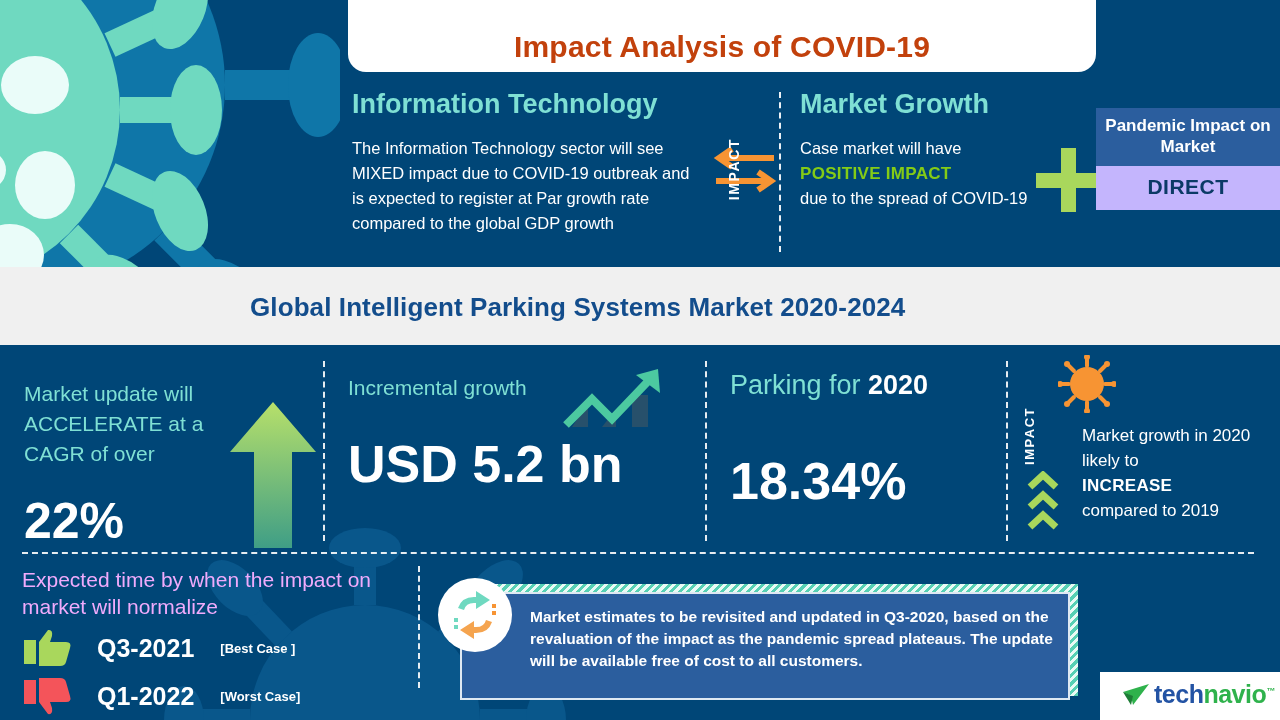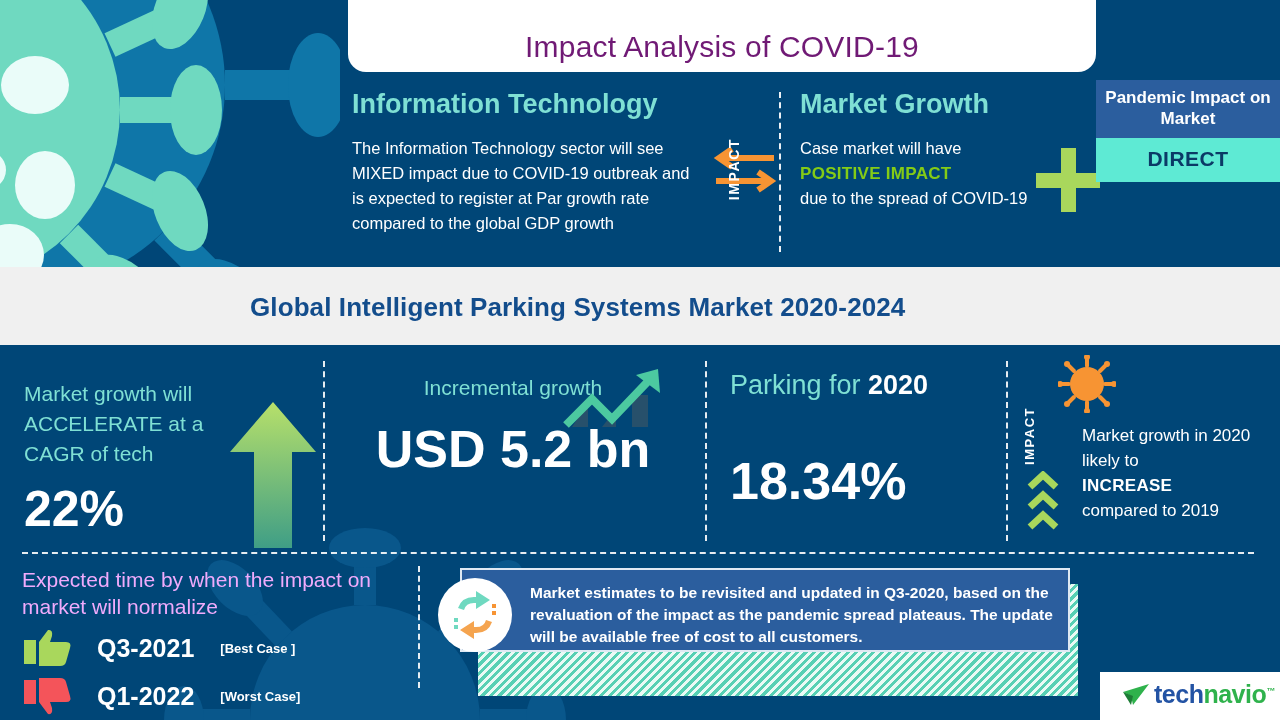--- a/index.html
+++ b/index.html
@@ -13,21 +13,21 @@
   .virus-bg{position:absolute;left:-310px;top:-245px;width:760px;height:660px;}
   .deco-virus{position:absolute;left:150px;top:520px;width:430px;height:330px;opacity:1;}
   
   .title-pill{
     position:absolute;left:348px;top:-30px;width:748px;height:102px;
     background:#ffffff;border-radius:0 0 18px 18px;
     display:flex;align-items:flex-end;justify-content:center;
     box-sizing:border-box;padding-bottom:8px;
   }
   .title-pill span{
-    color:#701a75;font-size:30px;font-weight:normal;letter-spacing:.2px;
+    color:#c2410c;font-size:30px;font-weight:bold;letter-spacing:.2px;
   }
   
   .col-it{position:absolute;left:352px;top:88px;width:350px;}
   .col-mi{position:absolute;left:800px;top:88px;width:230px;}
   .sec-head{
     color:#7fe0d4;font-size:27px;font-weight:bold;line-height:32px;margin-bottom:16px;
     white-space:nowrap;
   }
   .sec-body{color:#ffffff;font-size:16.5px;line-height:25px;}
   .pos-impact{color:#84cc16;font-weight:bold;font-size:17px;letter-spacing:.3px;}
@@ -41,46 +41,46 @@
   .vdash-1{
     position:absolute;left:779px;top:92px;width:0;height:160px;
     border-left:2px dashed #ffffff;opacity:.92;
   }
   
   .plus-sign{position:absolute;left:1036px;top:148px;width:64px;height:64px;}
   .plus-sign i{position:absolute;background:#a9d75c;display:block;}
   .plus-sign i.h{left:0;top:25px;width:64px;height:15px;}
   .plus-sign i.v{left:25px;top:0;width:15px;height:64px;}
   
-  .pan-panel{position:absolute;left:1096px;top:80px;width:184px;}
+  .pan-panel{position:absolute;left:1096px;top:108px;width:184px;}
   .pan-head{
     background:#2b5e9e;color:#ffffff;font-size:17px;font-weight:bold;
     text-align:center;padding:7px 6px 9px;line-height:21px;
   }
   .pan-value{
-    background:#5eead4;color:#0b3a66;font-size:21px;font-weight:bold;
+    background:#c4b5fd;color:#0b3a66;font-size:21px;font-weight:bold;
     text-align:center;padding:9px 6px 11px;letter-spacing:.5px;
   }
   
   .band{
     position:absolute;left:0;top:267px;width:1280px;height:78px;background:#f0f0f0;
   }
   .band-text{
     position:absolute;left:250px;top:292px;
     color:#134d8c;font-size:26px;font-weight:bold;letter-spacing:.1px;
   }
   
   .stats{position:absolute;left:0;top:345px;width:1280px;height:207px;}
   .st-label{color:#7fe0d4;font-size:21px;line-height:30px;font-weight:500;}
   .st-big{color:#ffffff;font-size:52px;font-weight:bold;line-height:56px;}
   .s1{position:absolute;left:24px;top:34px;width:230px;}
-  .s1 .st-big{margin-top:12px;font-size:50px;}
+  .s1 .st-big{margin-top:24px;font-size:50px;}
   .arrow-up{position:absolute;left:228px;top:55px;width:90px;height:148px;}
-  .s2{position:absolute;left:348px;top:28px;width:330px;text-align:center;}
-  .s2 .st-big{margin-top:18px;}
+  .s2{position:absolute;left:348px;top:28px;width:330px;}
+  .s2 .st-big{margin-top:33px;}
   .trend-ico{position:absolute;left:558px;top:22px;width:110px;height:72px;}
   .s3{position:absolute;left:730px;top:24px;width:270px;}
   .s3 .st-big{margin-top:52px;}
   .s3 .hdr{font-size:27px;line-height:32px;}
   .s3 .hdr b{color:#ffffff;font-weight:bold;}
   .s4{position:absolute;left:1066px;top:78px;width:208px;}
   .s4 .txt{color:#ffffff;font-size:17px;line-height:25px;margin-left:16px;}
   .s4 .txt b{font-weight:bold;letter-spacing:.3px;}
   .vert-impact2{
     position:absolute;left:1022px;top:62px;
@@ -100,21 +100,21 @@
   .case-ico{width:52px;height:40px;flex:0 0 52px;}
   .case-q{color:#ffffff;font-size:25px;font-weight:bold;margin-left:4px;}
   .case-tag{color:#ffffff;font-size:13px;font-weight:bold;margin-left:7px;}
   .vdash-5{position:absolute;left:418px;top:566px;height:122px;border-left:2px dashed #fff;opacity:.9;}
   
   .note-shadow{
     position:absolute;left:478px;top:584px;width:600px;height:112px;
     background:repeating-linear-gradient(-45deg,#57d0b4 0 3px,#eafaf5 3px 6px);
   }
   .note-box{
-    position:absolute;left:460px;top:568px;width:610px;height:84px;
+    position:absolute;left:460px;top:592px;width:610px;height:108px;
     background:#2b5e9e;box-sizing:border-box;padding:12px 14px 10px 68px;
     border:2px solid #dfe9f3;
   }
   .note-box p{margin:0;color:#ffffff;font-size:15.5px;line-height:22px;font-weight:bold;}
   .note-ico{position:absolute;left:438px;top:578px;width:74px;height:74px;border-radius:50%;background:#ffffff;}
   .note-ico svg{position:absolute;left:10px;top:10px;}
   
   .logo-wrap{position:absolute;left:1100px;top:672px;width:180px;height:48px;}
   .logo-bg{position:absolute;left:0;top:0;width:180px;height:48px;}
   .logo-in{position:absolute;left:22px;top:8px;display:flex;align-items:center;}
@@ -260,21 +260,21 @@
 
   <div class="band"></div>
   <div class="band-text">Global Intelligent Parking Systems Market 2020-2024</div>
 
   <div class="stats">
     <div class="vdash-2"></div>
     <div class="vdash-3"></div>
     <div class="vdash-4"></div>
 
     <div class="s1">
-      <div class="st-label">Market growth will ACCELERATE at a CAGR of tech</div>
+      <div class="st-label">Market update will ACCELERATE at a CAGR of over</div>
       <div class="st-big">22%</div>
     </div>
     <svg class="arrow-up" viewBox="0 0 90 148">
       <defs>
           <linearGradient id="gA" x1="0" y1="0" x2="0" y2="1">
         <stop offset="0" stop-color="#b7e06a"></stop>
             <stop offset="1" stop-color="#3f9e86"></stop>
       </linearGradient>
         </defs>
       <polygon points="45,2 88,52 64,52 64,148 26,148 26,52 2,52" fill="url(#gA)"></polygon>

